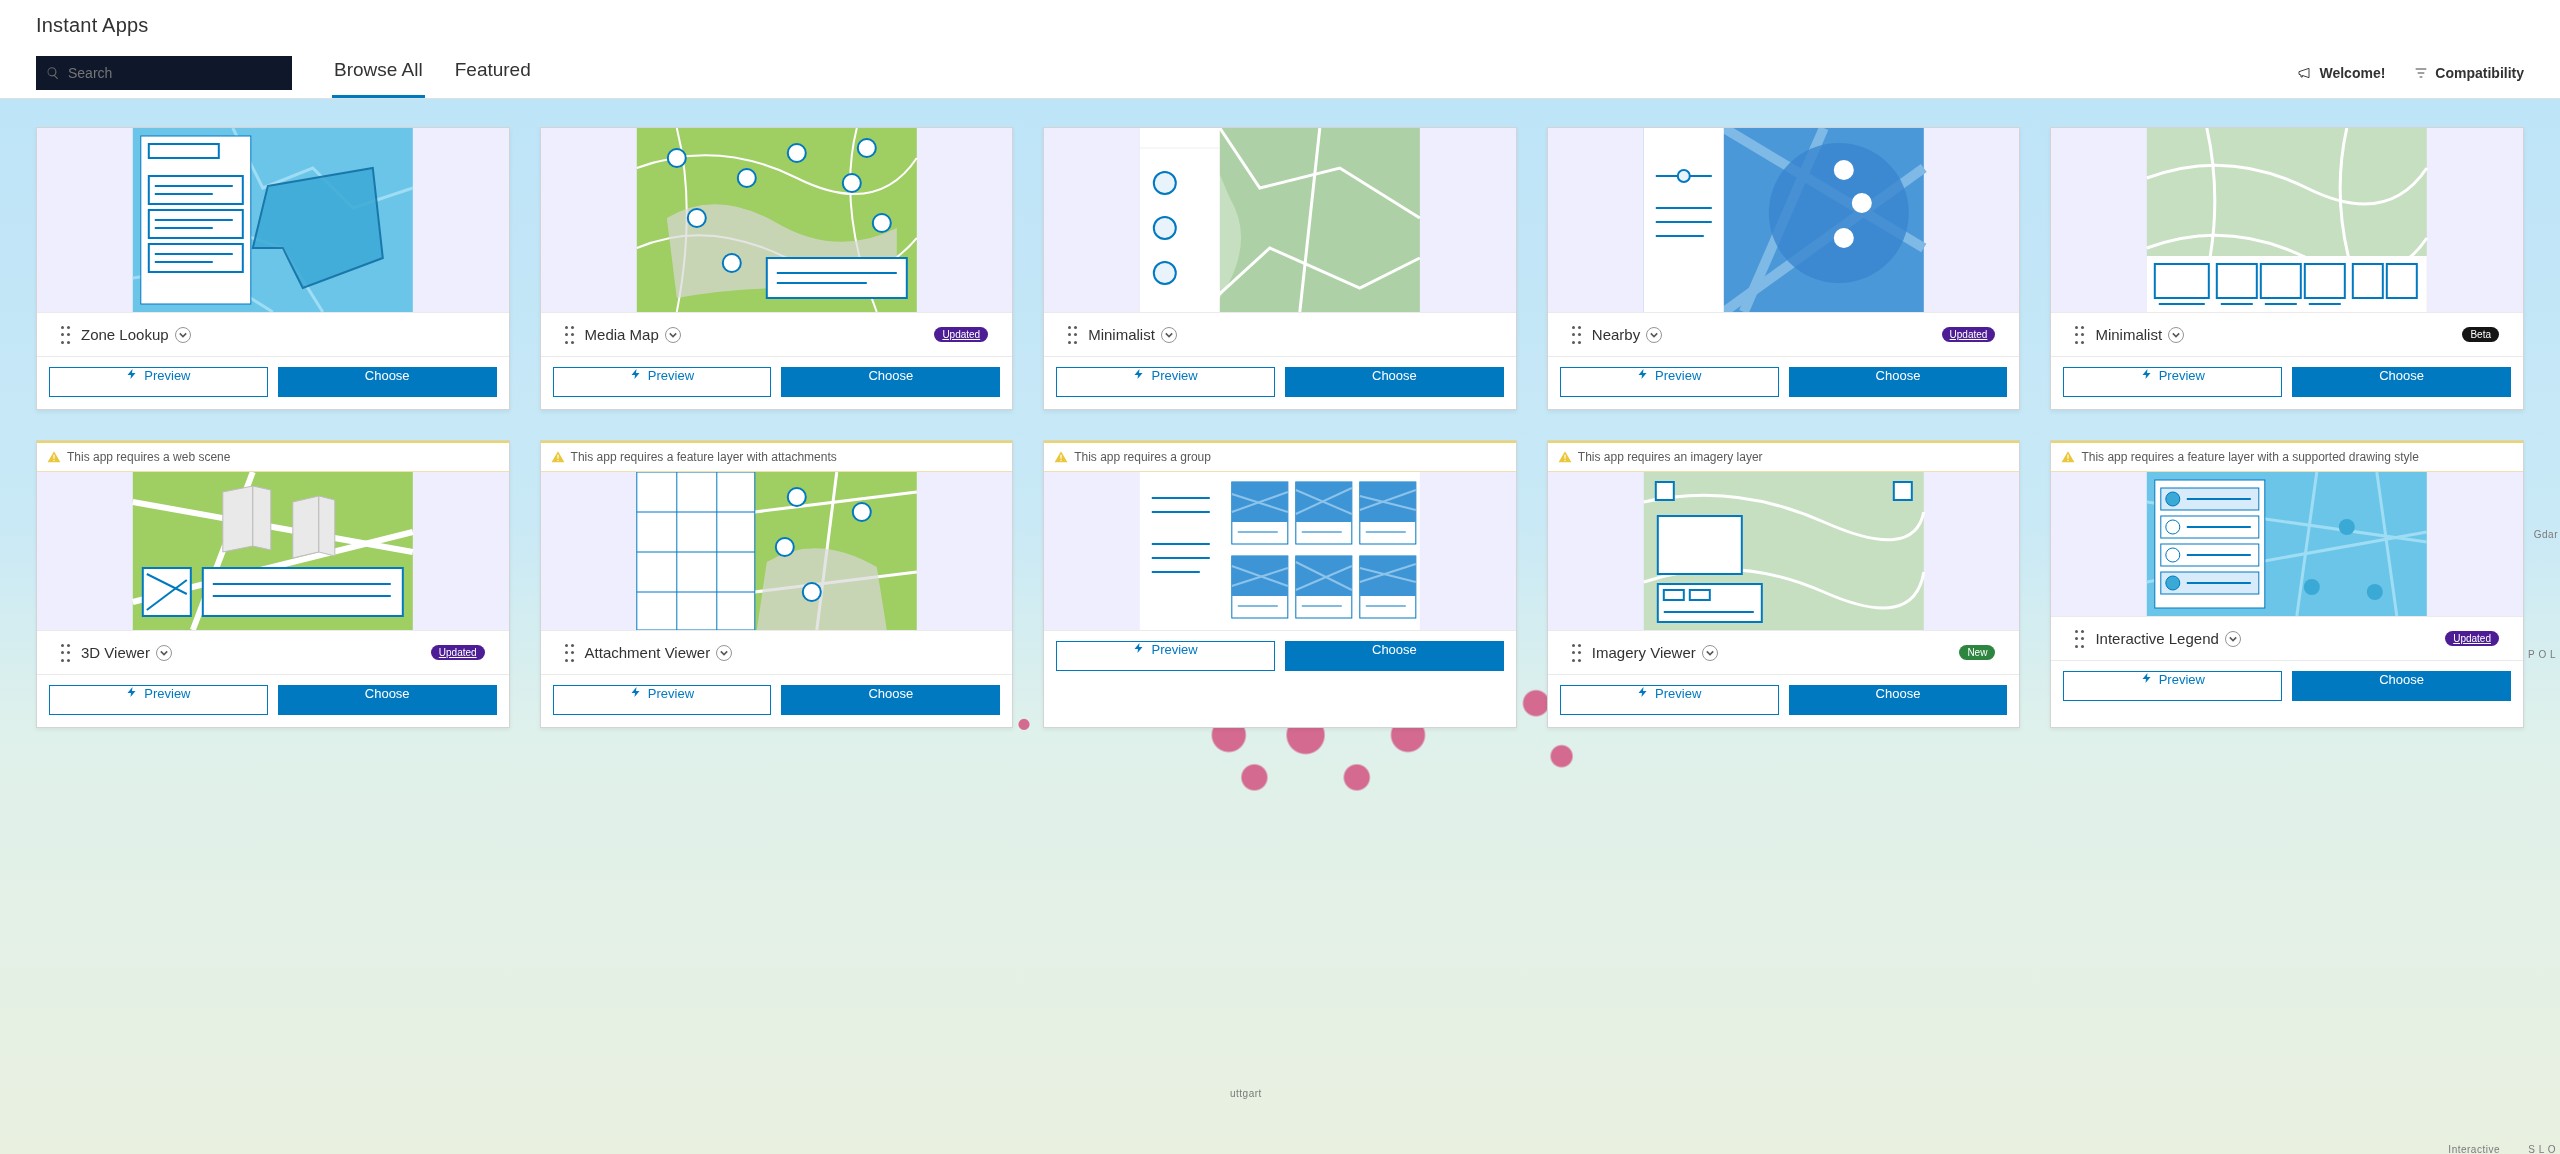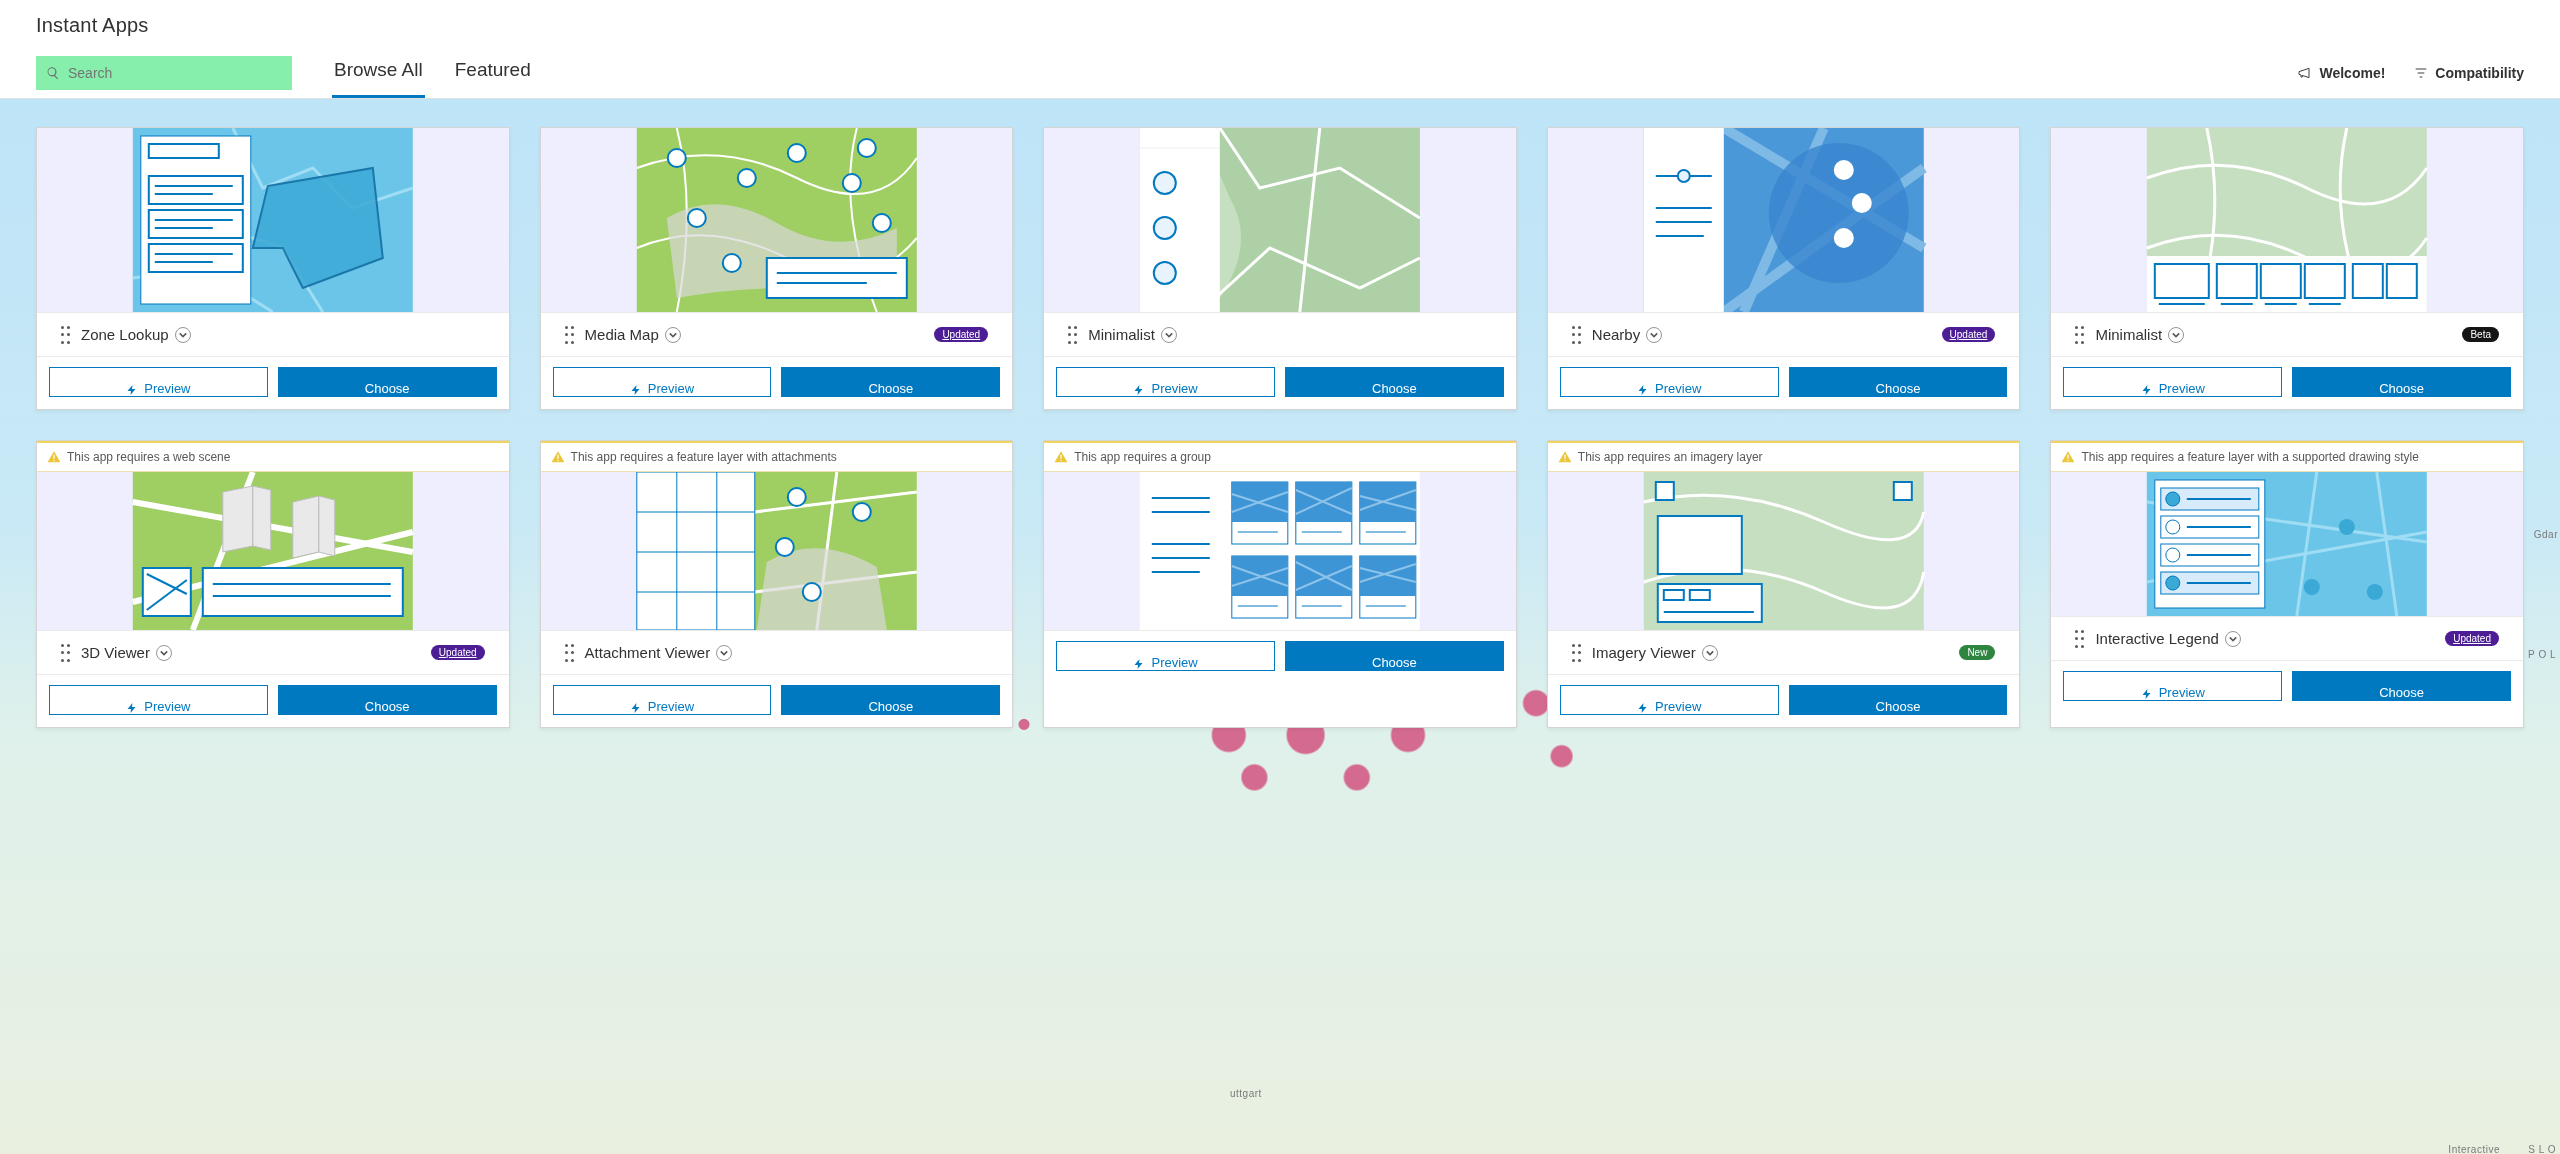--- a/index.html
+++ b/index.html
@@ -2,21 +2,21 @@
 <html><head>
 <meta charset="utf-8">
 <style>
   * { box-sizing: border-box; margin: 0; padding: 0; }
   body { font-family: "Avenir Next", "Helvetica Neue", Arial, sans-serif; background: #fff; color: #323232; }
 
   .header { padding: 14px 36px 0 36px; background: #fff; }
   .page-title { font-size: 20px; font-weight: 400; color: #323232; letter-spacing: 0.2px; }
 
   .controls-row { display: flex; align-items: center; padding: 10px 36px 0 36px; background: #fff; border-bottom: 1px solid #e0e0e0; }
-  .search-box { display: flex; align-items: center; gap: 8px; width: 256px; height: 34px; background: #86efac; color: #6a6a6a; padding: 0 10px; }
+  .search-box { display: flex; align-items: center; gap: 8px; width: 256px; height: 34px; background: #0f172a; color: #6a6a6a; padding: 0 10px; }
   .search-box input { border: none; background: transparent; outline: none; flex: 1; font-size: 14px; color: #6a6a6a; }
   .search-box svg { width: 14px; height: 14px; fill: #6a6a6a; }
 
   .tabs { display: flex; gap: 28px; margin-left: 40px; }
   .tab { font-size: 19px; color: #323232; padding: 12px 2px 14px 2px; cursor: pointer; border-bottom: 3px solid transparent; }
   .tab.active { border-bottom-color: #0079c1; }
 
   .right-actions { margin-left: auto; display: flex; gap: 28px; font-weight: bold; }
   .action-link { display: flex; align-items: center; gap: 6px; font-size: 14px; color: #323232; cursor: pointer; }
   .action-link svg { width: 16px; height: 16px; fill: none; stroke: #323232; stroke-width: 1.4; }
@@ -57,21 +57,21 @@
   .drag-handle span { display:block; width: 3px; height: 3px; background:#595959; border-radius:50%; box-shadow: 6px 0 0 #595959; }
   .title-text { font-size: 15px; color: #323232; flex: 0 0 auto; }
   .down-caret { width:16px; height:16px; border:1px solid #959595; border-radius:50%; display:flex; align-items:center; justify-content:center; }
   .down-caret svg { width:8px;height:8px; stroke:#595959; fill:none; stroke-width:2; }
   .badge { margin-left: auto; font-size: 10px; padding: 2px 8px; border-radius: 9px; color: #fff; }
   .badge.updated { background: #4c1d95; text-decoration: underline; }
   .badge.new { background: #2e8540; }
   .badge.beta { background: #151515; }
 
   .card .row-actions { display: flex; gap: 10px; padding: 10px 12px 12px 12px; border-top: 1px solid #eaeaea; }
-  .btn { flex: 1; height: 30px; font-size: 13px; display: flex; align-items: flex-end; justify-content: center; gap:6px; cursor: pointer; }
+  .btn { flex: 1; height: 30px; font-size: 13px; display: flex; align-items: flex-start; justify-content: center; gap:6px; cursor: pointer; }
   .btn.preview { background: #fff; color: #0079c1; border: 1px solid #0079c1; }
   .btn.preview svg { width:12px; height:12px; fill:#0079c1; }
   .btn.choose { background: #0079c1; color: #fff; border: 1px solid #0079c1; }
 
   
   .thumb svg{ width:100%; height:100%; display:block; }
 </style>
 </head>
 <body>
 

